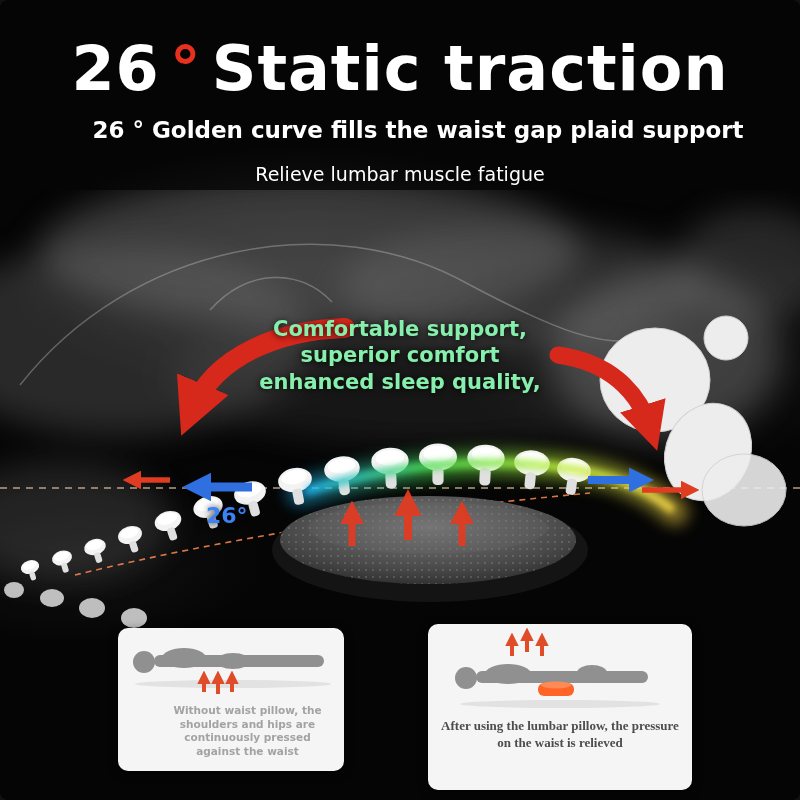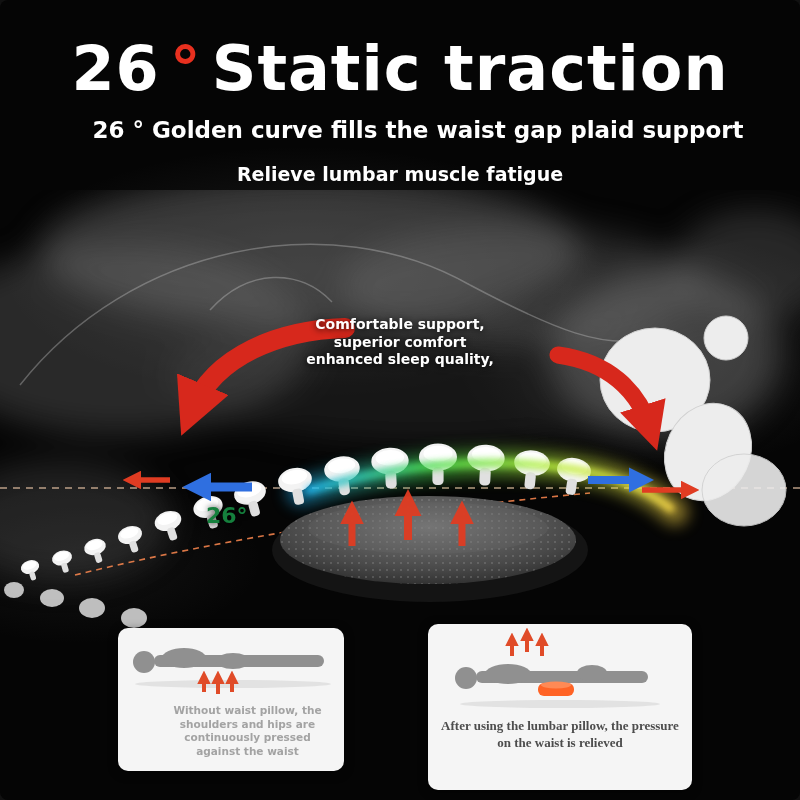--- a/index.html
+++ b/index.html
@@ -13,29 +13,29 @@
     content:'';position:absolute;inset:0;pointer-events:none;z-index:0;
     background:
       radial-gradient(ellipse 430px 180px at 38% 34%, rgba(165,165,165,.16), transparent 70%),
       radial-gradient(ellipse 300px 170px at 83% 44%, rgba(175,175,175,.14), transparent 70%),
       radial-gradient(ellipse 260px 120px at 10% 70%, rgba(140,140,140,.10), transparent 70%);
   }
   .hdr{position:absolute;top:36px;left:0;right:0;text-align:center;color:#fff;z-index:5;}
   .hdr h1{margin:0;font-size:62px;font-weight:bold;letter-spacing:1px;line-height:1.05;}
   .hdr h1 .deg{color:#e8301f;margin:0 10px;}
   .subtitle{margin-top:16px;font-size:23px;font-weight:bold;padding-left:36px;}
-  .tagline{margin-top:20px;font-size:19px;font-weight:bold;}
+  .tagline{margin-top:20px;font-size:19px;font-weight:normal;}
   .annotation{
     position:absolute;top:316px;left:240px;width:320px;text-align:center;z-index:6;
-    color:#ffffff;font-size:14px;font-weight:bold;line-height:1.25;
+    color:#86efac;font-size:21px;font-weight:bold;line-height:1.25;
     text-shadow:0 1px 6px rgba(0,0,0,.85);
   }
   .angle-label{
     position:absolute;top:503px;left:206px;z-index:4;
-    color:#15803d;font-size:22px;font-weight:bold;
+    color:#3b82f6;font-size:22px;font-weight:bold;
     text-shadow:0 0 6px rgba(0,0,0,.8);
   }
   .scene{position:absolute;top:190px;left:0;z-index:1;}
   .panel{
     position:absolute;background:#f5f5f5;border-radius:10px;z-index:7;
     display:flex;flex-direction:column;align-items:center;justify-content:flex-start;
     box-shadow:0 2px 10px rgba(0,0,0,.5);
   }
   .panel-left{left:118px;top:628px;width:226px;height:143px;}
   .panel-right{left:428px;top:624px;width:264px;height:166px;}

